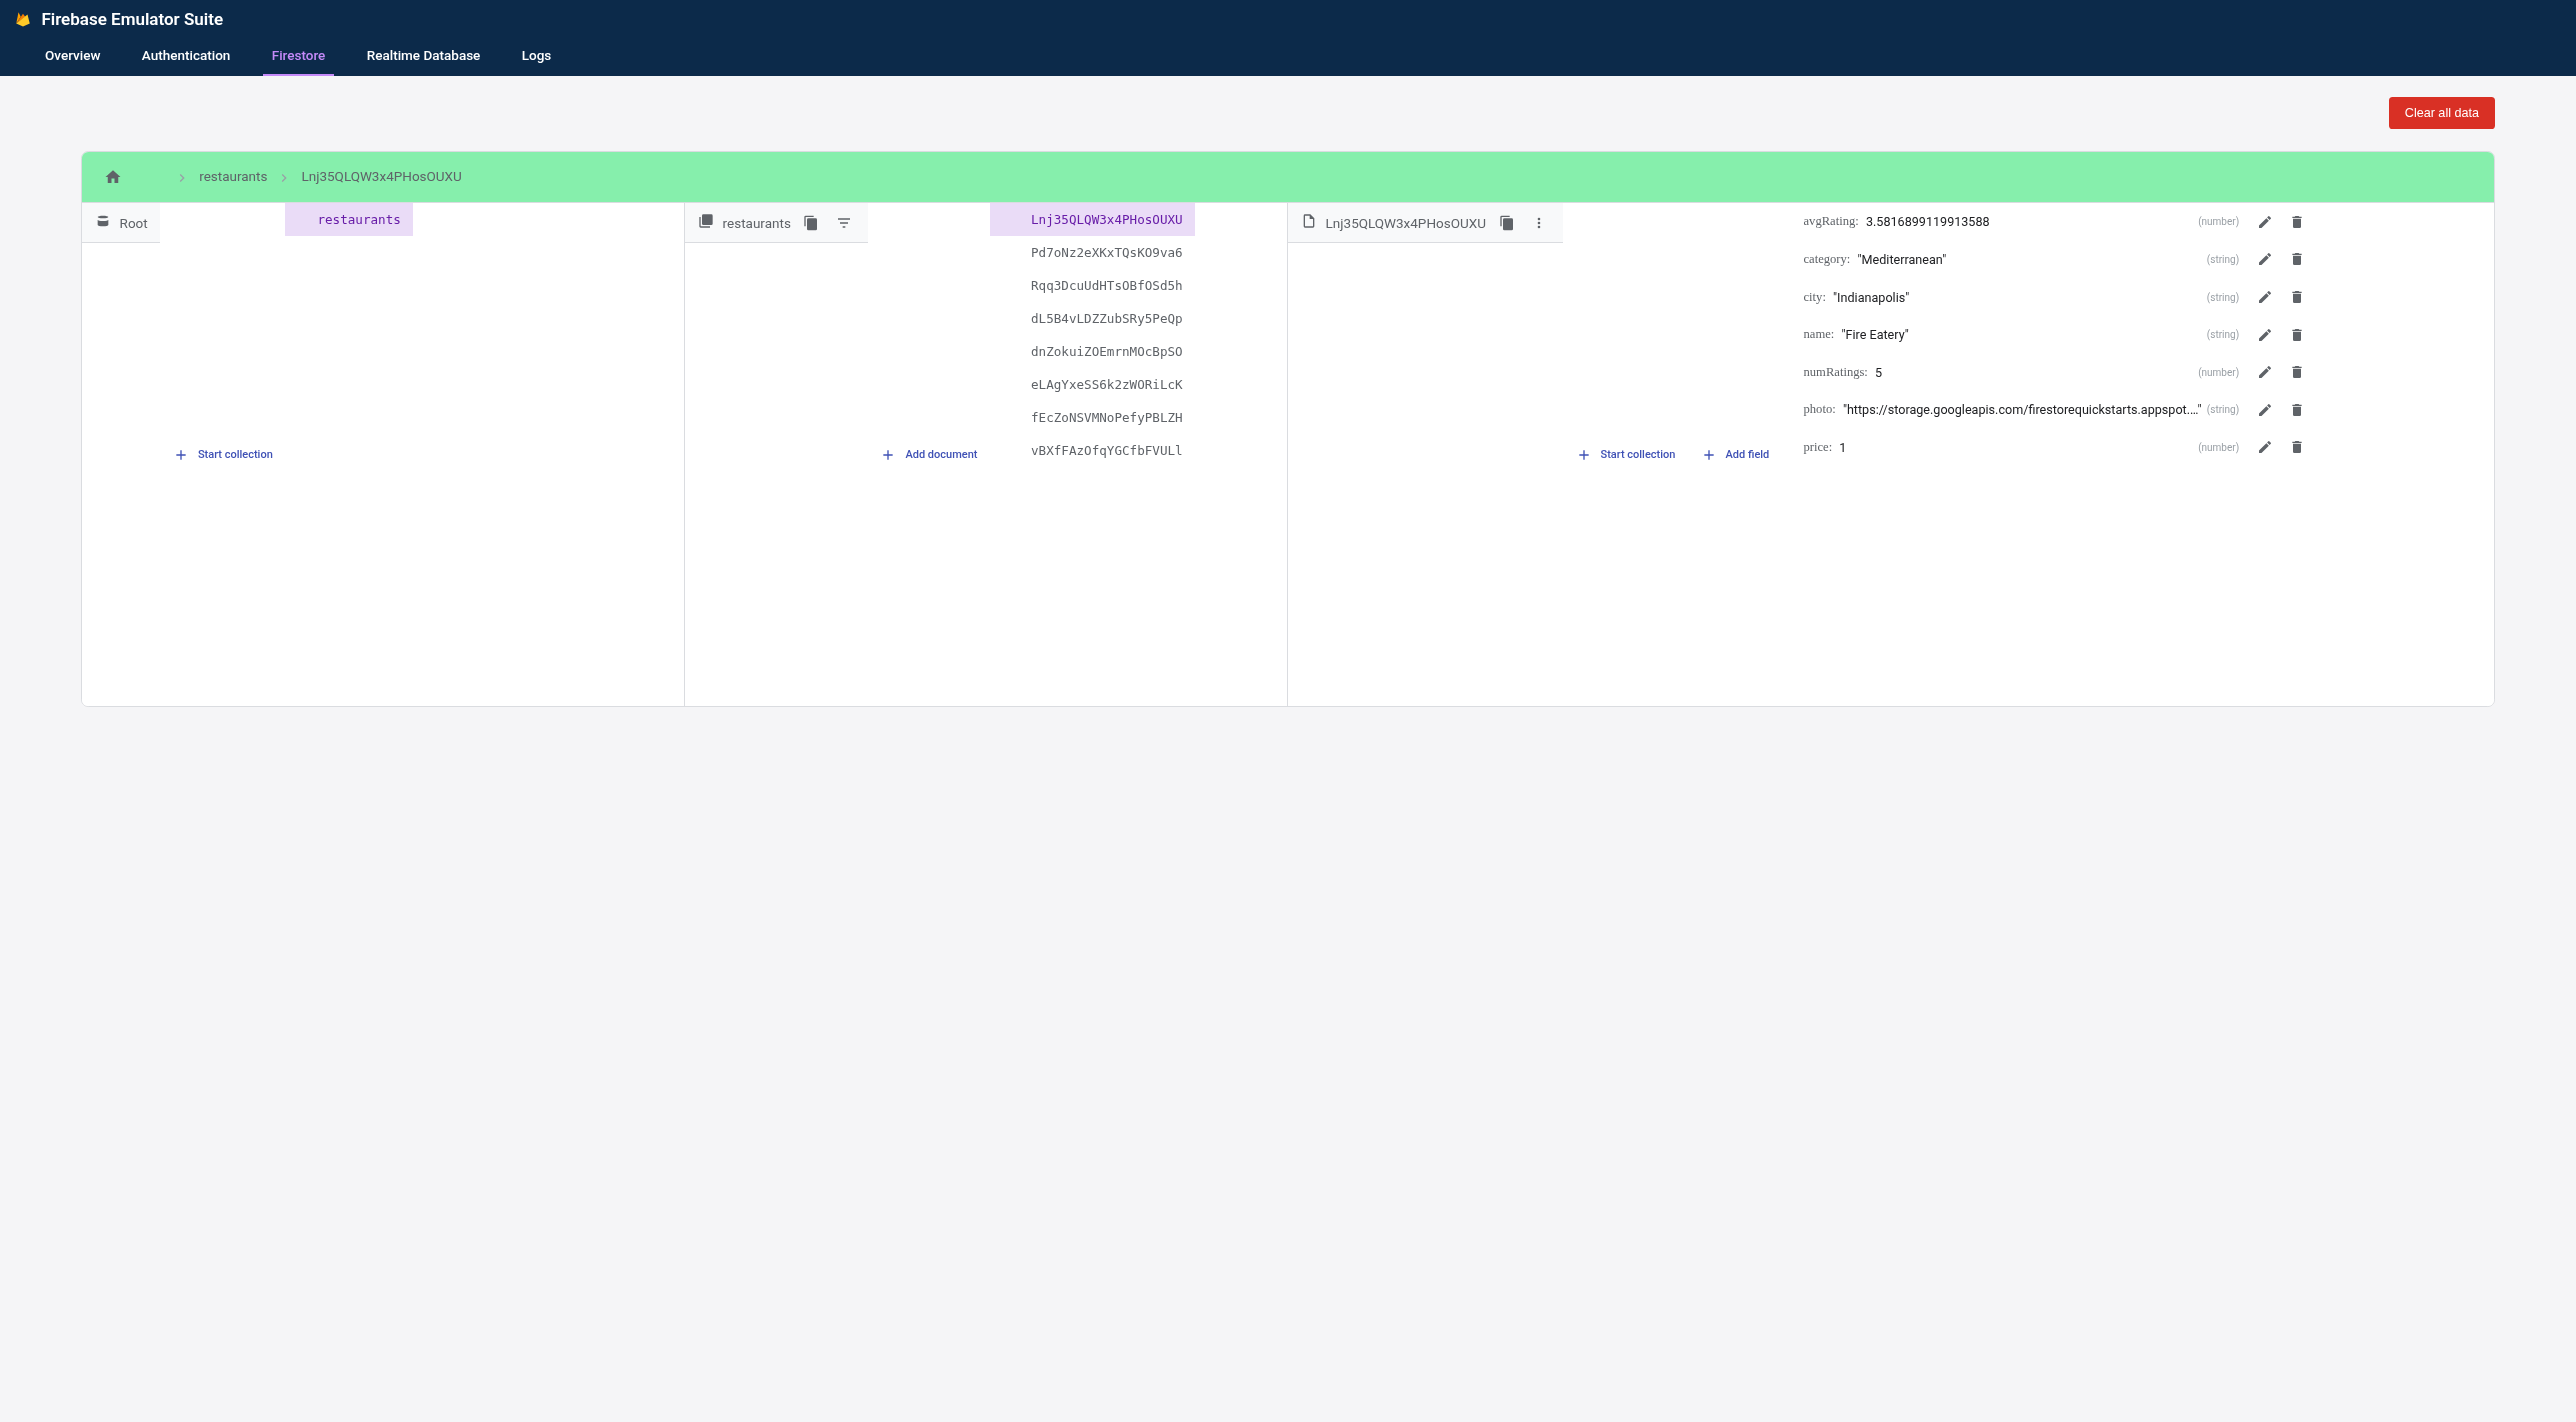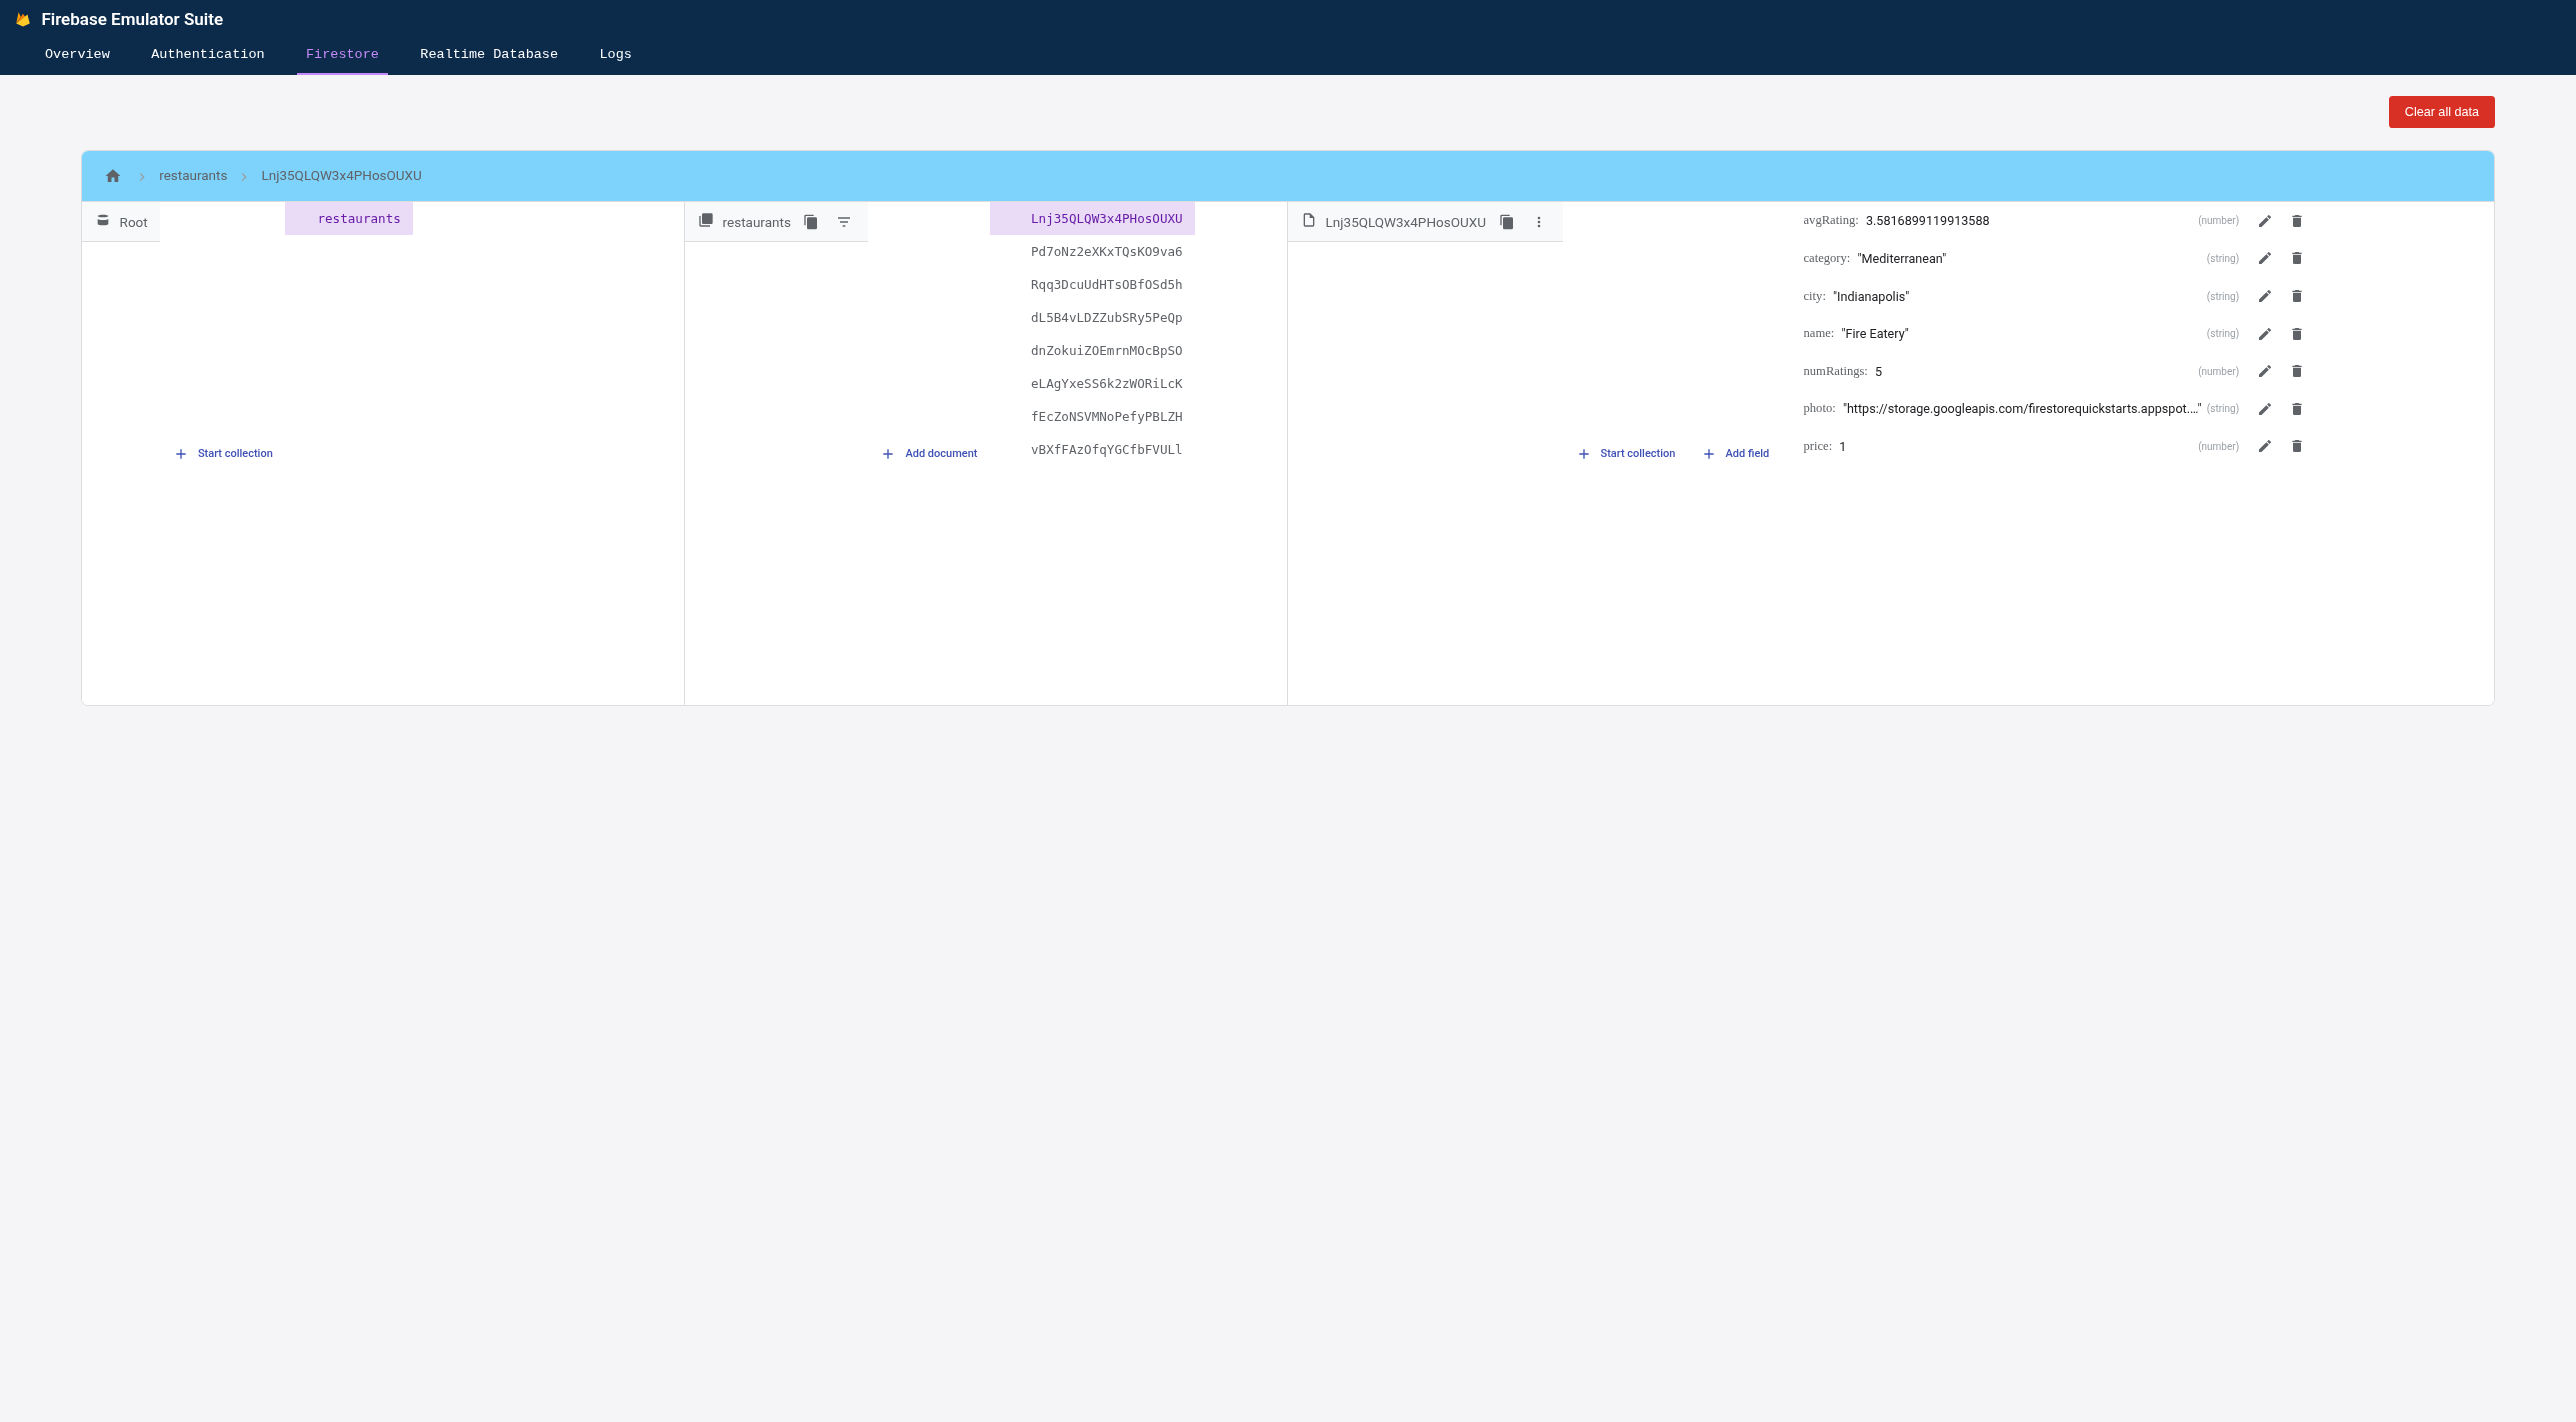--- a/index.html
+++ b/index.html
@@ -24,21 +24,20 @@
       align-items: center;
       margin-right: 9px;
     }
     .app-title {
       font-size: 17px;
       font-weight: 600;
     }
     .tabs {
       display: flex;
       padding: 0 36px;
-      font-family: Liberation Mono, monospace;
     }
     .tab {
       color: #fff;
       padding: 14.4px 9px 12.6px 9px;
       margin-right: 23.4px;
       cursor: pointer;
       font-size: 13.5px;
       font-weight: 500;
     }
     .tab.active {
@@ -67,23 +66,24 @@
       border: 0.9px solid #dadce0;
       border-radius: 7.2px;
       overflow: hidden;
       min-height: 539px;
     }
     .breadcrumb {
       display: flex;
       align-items: center;
       padding: 12.6px 18px;
       border-bottom: 0.9px solid #dadce0;
-      background: #7dd3fc;
+      background: #86efac;
       color: #5f6368;
       font-size: 13.5px;
+      gap: 40px;
     }
     .breadcrumb .sep { margin: 0 9px; color: #9aa0a6; }
     .breadcrumb .crumb { color: #5f6368; }
     .columns {
       display: flex;
       min-height: 503px;
     }
     .col {
       border-right: 0.9px solid #dadce0;
       flex: 0 0 auto;

